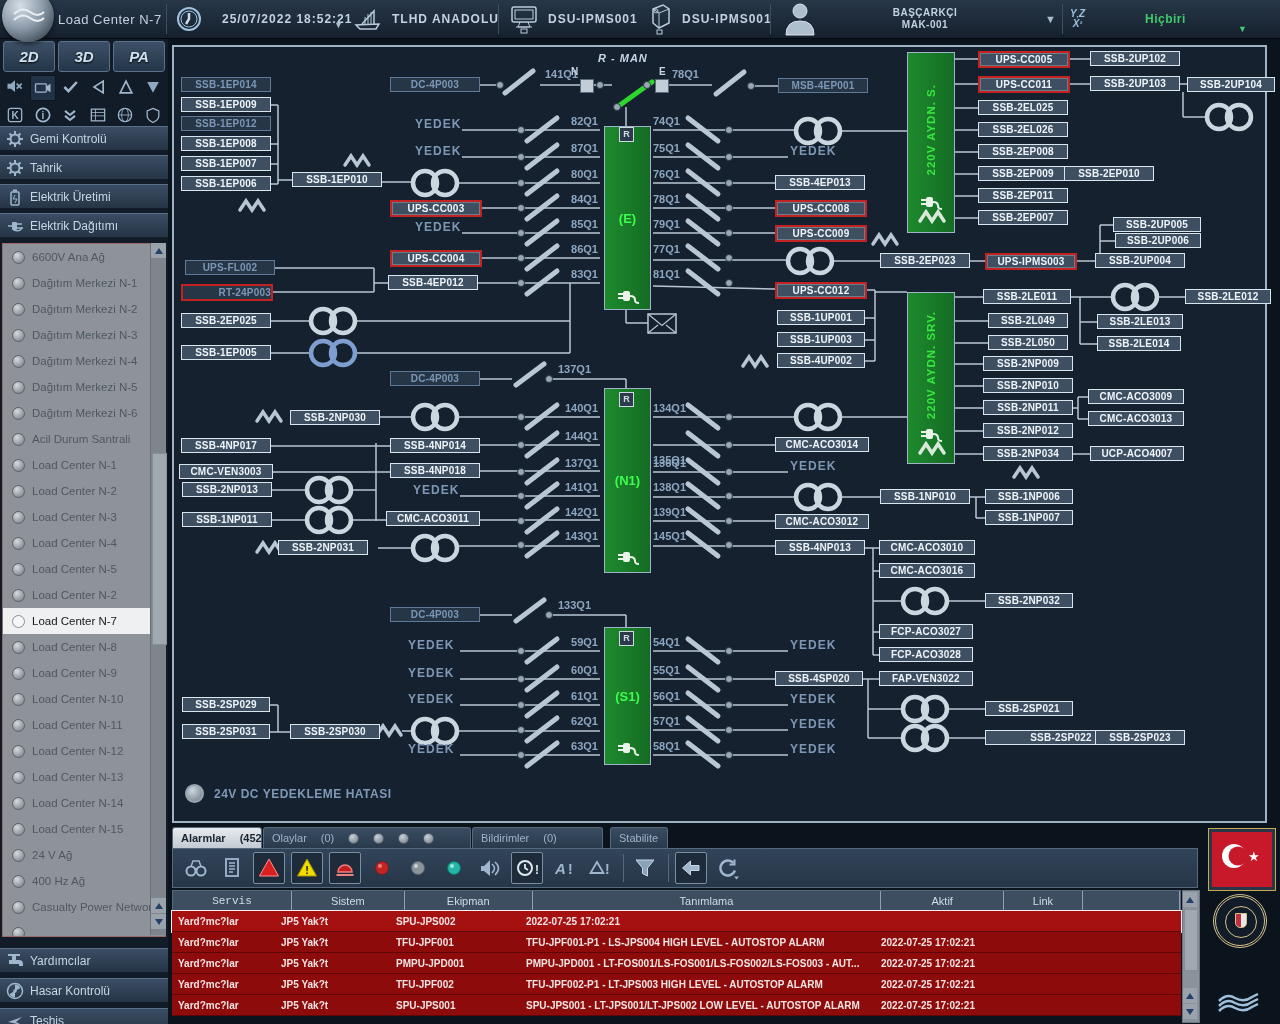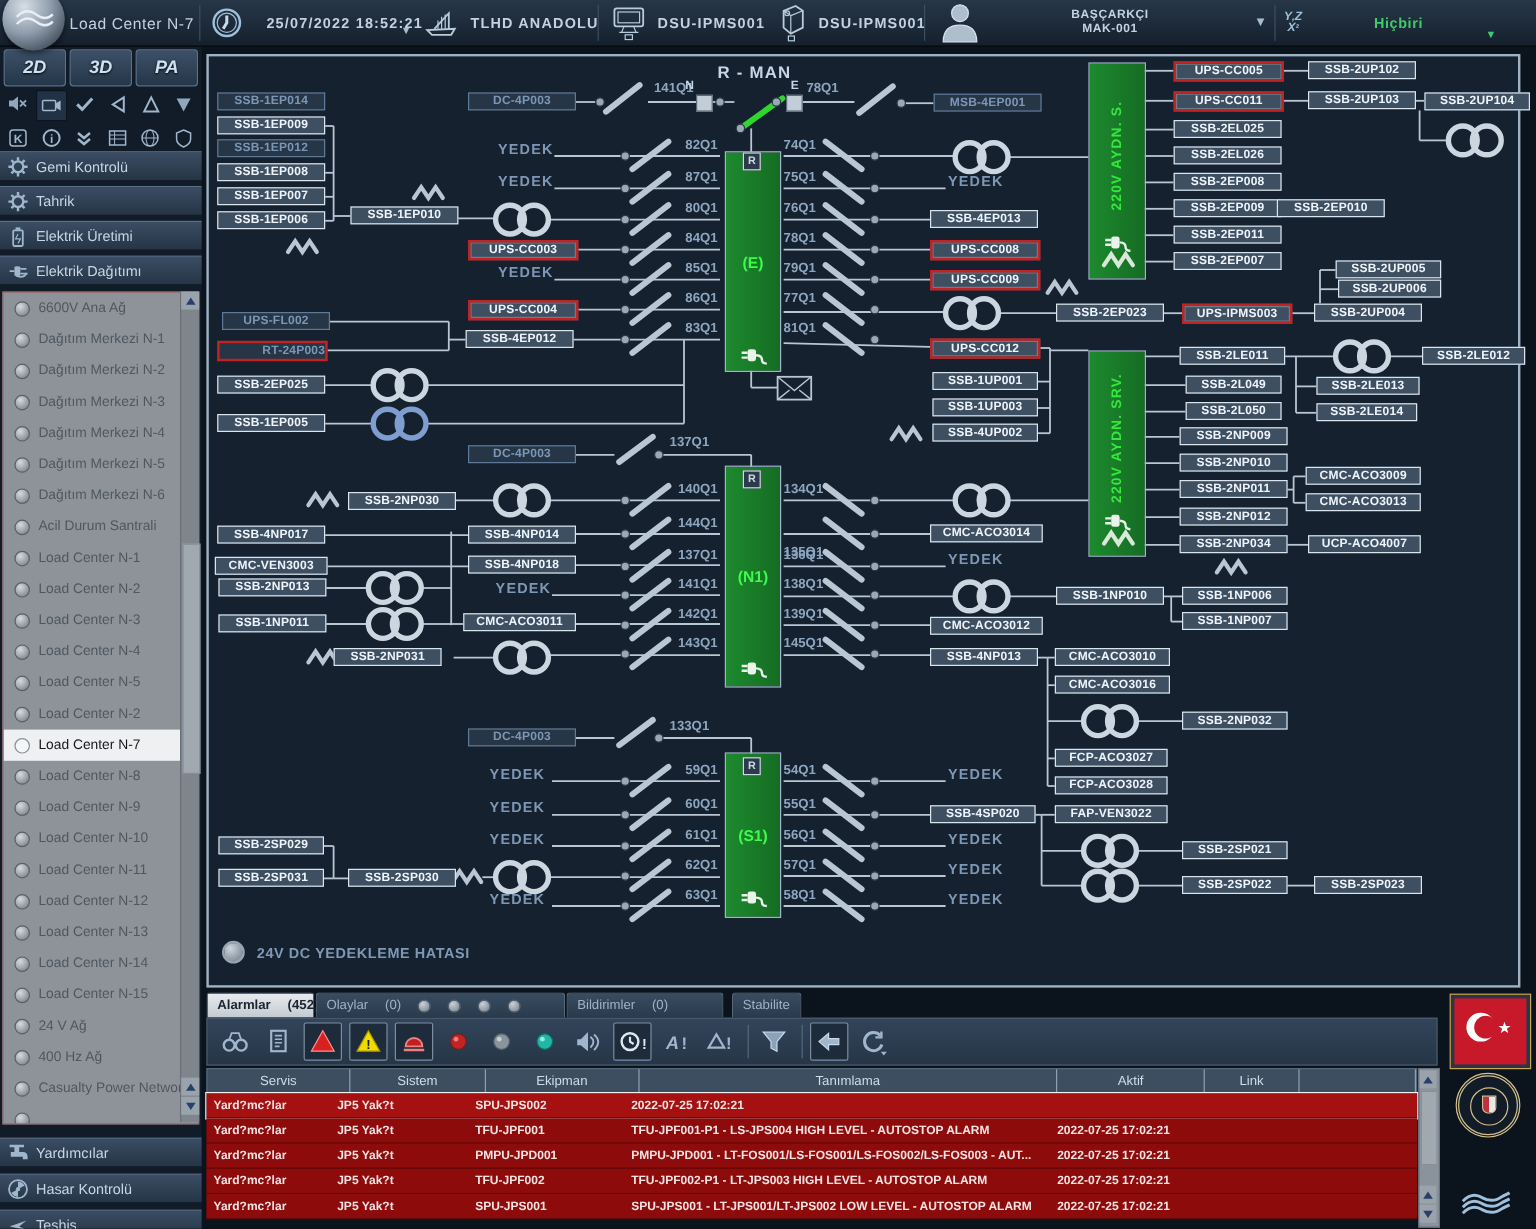--- a/index.html
+++ b/index.html
@@ -59,21 +59,21 @@
   .bus{position:absolute;background:linear-gradient(90deg,#1d8a2e,#156c23);border:1px solid #9fb4c8;z-index:3;
        display:flex;align-items:center;justify-content:center;}
   .bus .blab{color:#3dfc4d;font-weight:bold;font-size:13px;}
   .bus.vert .blab{writing-mode:vertical-rl;transform:rotate(180deg);font-size:11.5px;letter-spacing:1px;color:#35e83c;margin-bottom:26px;}
   .qlab{position:absolute;color:#8da6c0;font-size:11px;font-weight:bold;height:13px;line-height:13px;z-index:3;}
   .ytext{position:absolute;color:#7e97b4;font-size:12px;font-weight:bold;height:14px;line-height:14px;z-index:3;letter-spacing:1px;}
   .rbox{position:absolute;width:13px;height:13px;background:#2c3b4c;border:1px solid #cfd9e2;color:#cfd9e2;
         font-size:9px;font-weight:bold;text-align:center;line-height:13px;z-index:5;}
   .nsq{position:absolute;width:12px;height:12px;background:#c2cdd8;border:1px solid #5a6a7a;z-index:3;}
   .ntxt{position:absolute;color:#c6d6e6;font-size:10px;font-weight:bold;z-index:3;}
-  .rman{position:absolute;color:#c6d6e6;font-size:14px;font-weight:bold;letter-spacing:1px;z-index:3;}
+  .rman{position:absolute;color:#c6d6e6;font-size:11px;font-weight:bold;letter-spacing:1px;z-index:3;font-style:italic;}
   .ledrow{position:absolute;left:185px;top:784px;display:flex;align-items:center;z-index:3;}
   .led14{width:15px;height:15px;border-radius:50%;background:radial-gradient(circle at 35% 30%,#cdd5dd,#6e7a86);
          border:2px solid #97a4b1;}
   .ledlab{margin-left:10px;color:#7e98b6;font-size:12px;font-weight:bold;letter-spacing:.5px;}
   
   .tab{position:absolute;top:827px;height:21px;background:linear-gradient(#3a4c60,#283a4c);
        border:1px solid #55687c;border-bottom:none;border-radius:3px 3px 0 0;color:#9fb2c6;
        font-size:11px;display:flex;align-items:center;z-index:6;}
   .tab.active{background:linear-gradient(#e8ebee,#c2cad2);color:#1a2430;font-weight:bold;}
   .tab .cnt{margin-left:14px;}
@@ -880,21 +880,21 @@
       <div class="box n" style="left: 985px; top: 593px; width: 86px; pointer-events: auto;">SSB-2NP032</div>
       <div class="box n" style="left: 879px; top: 624px; width: 92px; pointer-events: auto;">FCP-ACO3027</div>
       <div class="box n" style="left: 879px; top: 647px; width: 92px; pointer-events: auto;">FCP-ACO3028</div>
       <div class="box d" style="left: 390px; top: 607px; width: 88px; pointer-events: auto;">DC-4P003</div>
       <div class="box n" style="left: 182px; top: 697px; width: 86px; pointer-events: auto;">SSB-2SP029</div>
       <div class="box n" style="left: 182px; top: 724px; width: 86px; pointer-events: auto;">SSB-2SP031</div>
       <div class="box n" style="left: 290px; top: 724px; width: 88px; pointer-events: auto;">SSB-2SP030</div>
       <div class="box n" style="left: 775px; top: 671px; width: 86px; pointer-events: auto;">SSB-4SP020</div>
       <div class="box n" style="left: 879px; top: 671px; width: 92px; pointer-events: auto;">FAP-VEN3022</div>
       <div class="box n" style="left: 985px; top: 701px; width: 86px; pointer-events: auto;">SSB-2SP021</div>
-      <div class="box n" style="left: 985px; top: 730px; width: 86px; pointer-events: auto;">SSB-2SP022</div>
+      <div class="box n" style="left: 985px; top: 730px; width: 86px; pointer-events: auto; padding-left: 32px;">SSB-2SP022</div>
       <div class="box n" style="left: 1095px; top: 730px; width: 88px; pointer-events: auto;">SSB-2SP023</div>
       <div class="ytext" style="left: 415px; top: 117px;">YEDEK</div>
       <div class="ytext" style="left: 415px; top: 144px;">YEDEK</div>
       <div class="ytext" style="left: 415px; top: 220px;">YEDEK</div>
       <div class="ytext" style="left: 790px; top: 144px;">YEDEK</div>
       <div class="ytext" style="left: 413px; top: 483px;">YEDEK</div>
       <div class="ytext" style="left: 790px; top: 459px;">YEDEK</div>
       <div class="ytext" style="left: 408px; top: 638px;">YEDEK</div>
       <div class="ytext" style="left: 408px; top: 666px;">YEDEK</div>
       <div class="ytext" style="left: 408px; top: 692px;">YEDEK</div>
@@ -1043,21 +1043,21 @@
       </span>
       <span class="tbtn">
         <svg width="24" height="24" viewBox="0 0 24 24">
           <path d="M17.5 7 A7.5 7.5 0 1 0 19 14.5" stroke="#9fb6cc" stroke-width="2.5" fill="none"></path>
           <path d="M18.5 3.5 v5 h-5" fill="none" stroke="#9fb6cc" stroke-width="2"></path>
           <path d="M18 20.5 h5 l-2.5 3 Z" fill="#9fb6cc"></path>
         </svg>
       </span>
     </div>
   <div class="thead" id="thead">
-      <div class="th" style="width: 121px;">Servis</div>
+      <div class="th" style="width: 121px; font-family: Liberation Mono, monospace;">Servis</div>
       <div class="th" style="width: 115px;">Sistem</div>
       <div class="th" style="width: 130px;">Ekipman</div>
       <div class="th" style="width: 355px;">Tanımlama</div>
       <div class="th" style="width: 125px;">Aktif</div>
       <div class="th" style="width: 80px;">Link</div>
       <div class="th" style="width: 99px;"></div>
     </div>
   <div id="tbody">
       <div class="trow sel" style="top: 911px;">
         <div class="td" style="width: 103px;">Yard?mc?lar</div>

